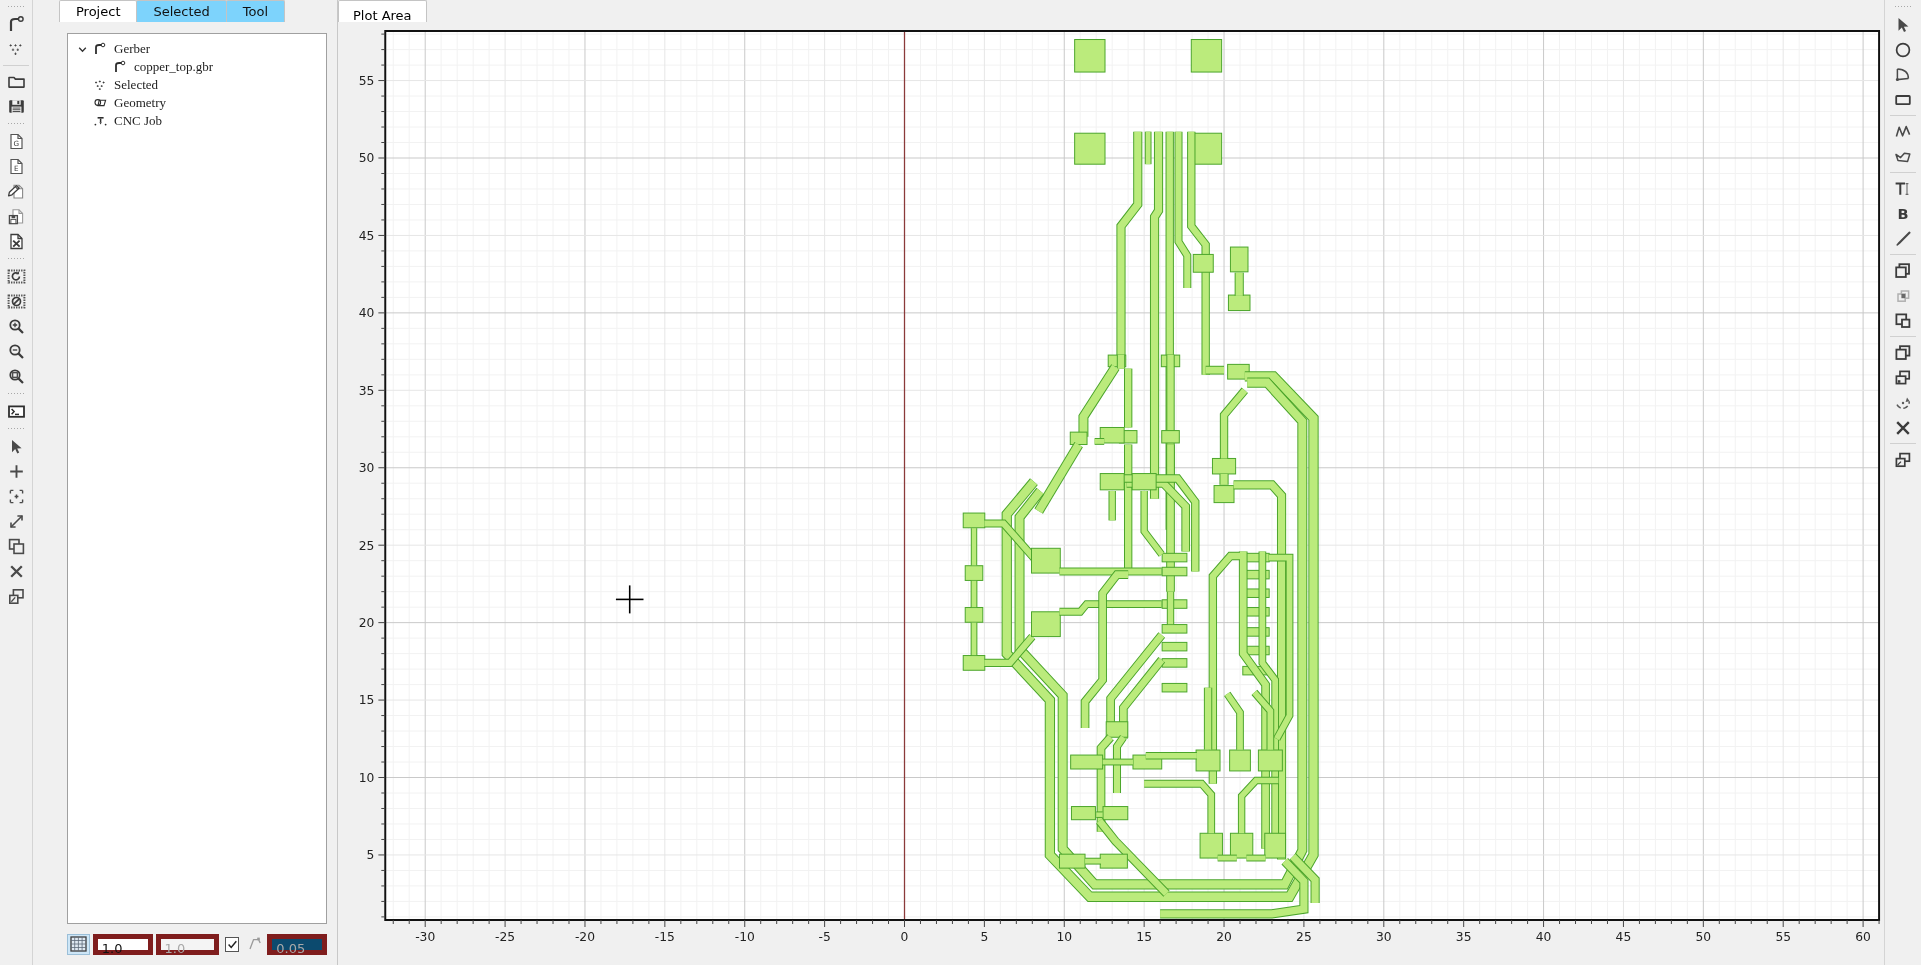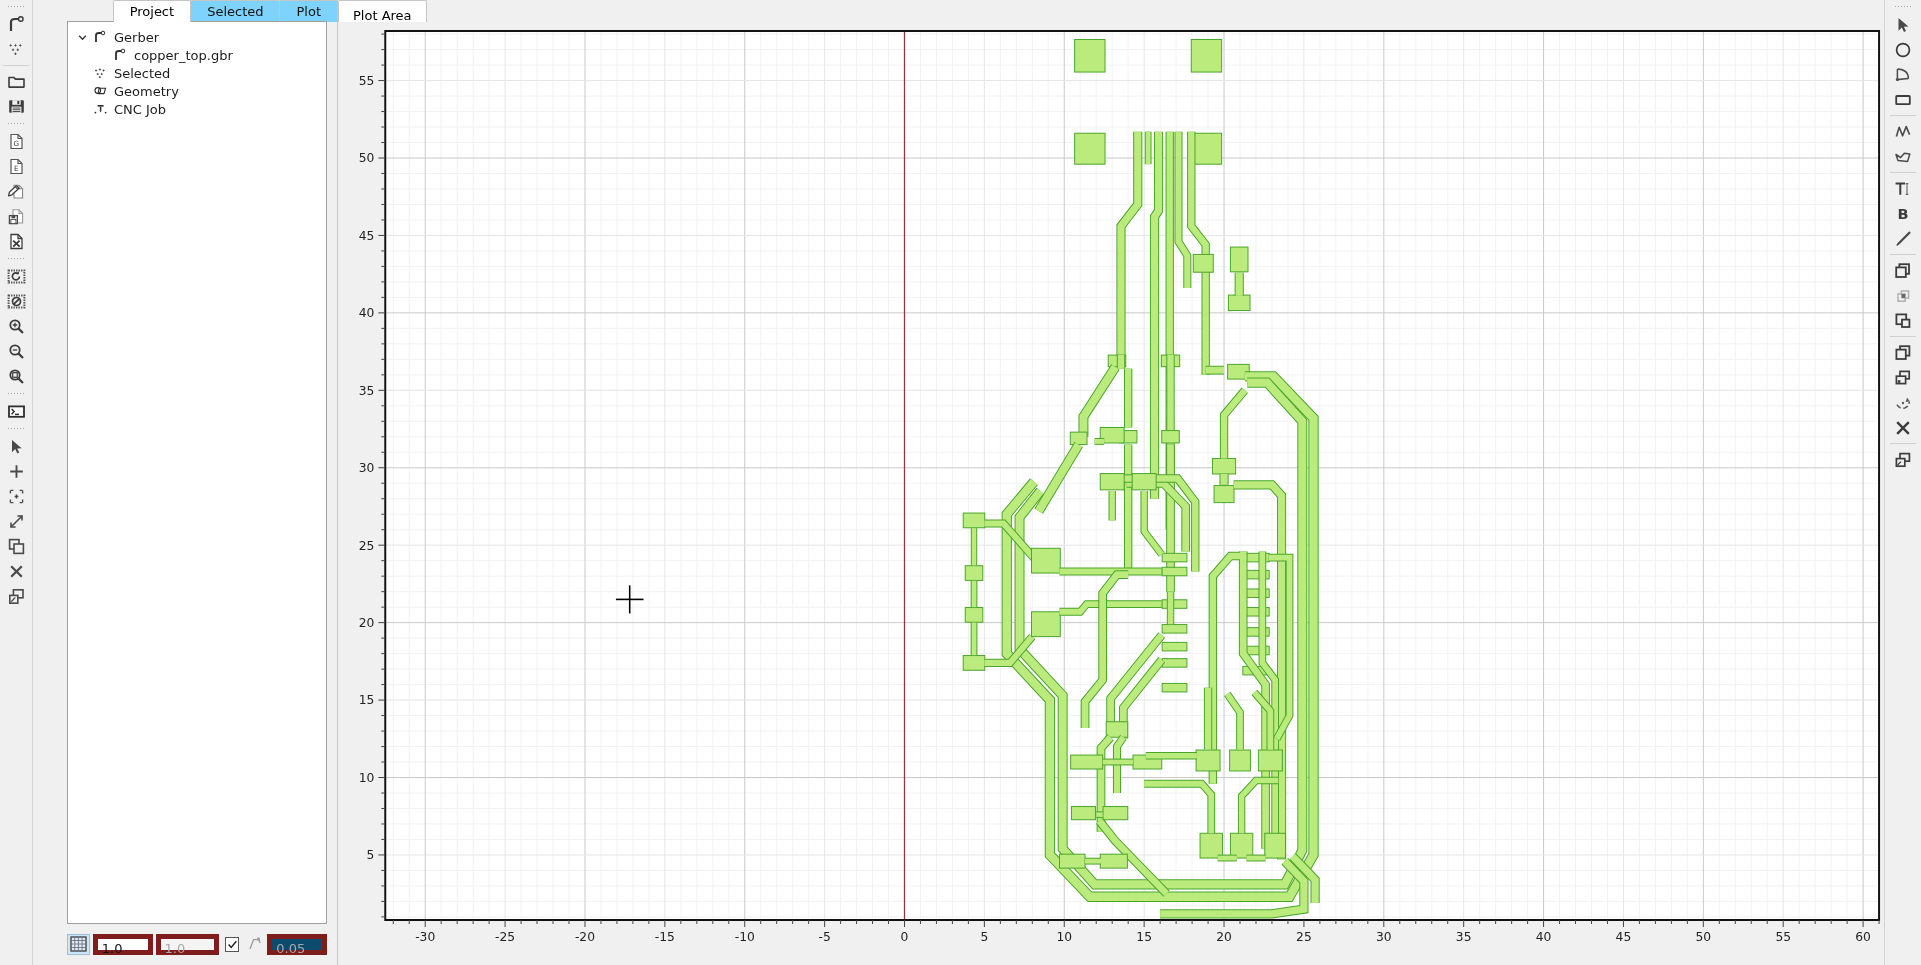--- a/index.html
+++ b/index.html
@@ -36,36 +36,37 @@
   .tbtn svg { display: block; }
 
   
   .project {
     width: 305px; flex: 0 0 305px; height: 965px;
     background: #f0f0f0;
     display: flex; flex-direction: column;
     border-right: 1px solid #c8c8c8;
     padding: 0;
   }
-  .tabbar { display: flex; height: 22px; padding-left: 26px; background: #f0f0f0; justify-content: flex-end; }
+  .tabbar { display: flex; height: 22px; padding-left: 26px; background: #f0f0f0; }
   .tab {
     padding: 2px 16px 2px 16px; height: 22px; line-height: 18px;
     font-size: 13px; color: #111;
     border: 1px solid #c4c4c4; border-bottom: none;
     background: #7dd3fc; margin-right: -1px;
     border-radius: 2px 2px 0 0;
   }
   .tab.active { background: #fff; color: #000; position: relative; z-index: 3;}
   .tree-wrap {
-    margin: 0 10px 0 34px;
+    margin: 12px 10px 0 34px;
     flex: 1 1 auto;
     background: #fff; border: 1px solid #a0a0a0;
     overflow: hidden;
     position: relative; top: -1px;
     max-height: 920px;
+    font-family: Liberation Serif, serif;
   }
   .tree { padding: 6px 0 0 6px; }
   .trow { display: flex; align-items: center; height: 18px; font-size: 13px; }
   .chev { width: 16px; display:flex; align-items:center; justify-content:center; }
   .ticon { width: 20px; display:flex; align-items:center; justify-content:center; }
   .tlabel { padding-left: 4px; color: #1d1d1d; }
 
   
   .gridbar { height: 30px; display: flex; align-items: center;
              margin: 4px 10px 6px 34px; gap: 3px; }
@@ -287,21 +288,21 @@
           <rect x="2.8" y="8.4" width="8" height="7.8" fill="#f0f0f0" stroke="#4a4a4a" stroke-width="1.6"></rect>
           <path d="M4.3 14.7 L8.2 10.4" stroke="#4a4a4a" stroke-width="1.3"></path>
         </svg>
     </div>
   </div>
 
   <div class="project">
     <div class="tabbar">
       <div class="tab active">Project</div>
       <div class="tab">Selected</div>
-      <div class="tab">Plot</div>
+      <div class="tab">Tool</div>
     </div>
 
     <div class="tree-wrap">
       <div class="tree">
 
         <div class="trow">
           <span class="chev">
             <svg width="11" height="11" viewBox="0 0 11 11">
                 <path d="M2.2 3.7 L5.5 7.3 L8.8 3.7" fill="none" stroke="#333" stroke-width="1.3"></path>
               </svg>

